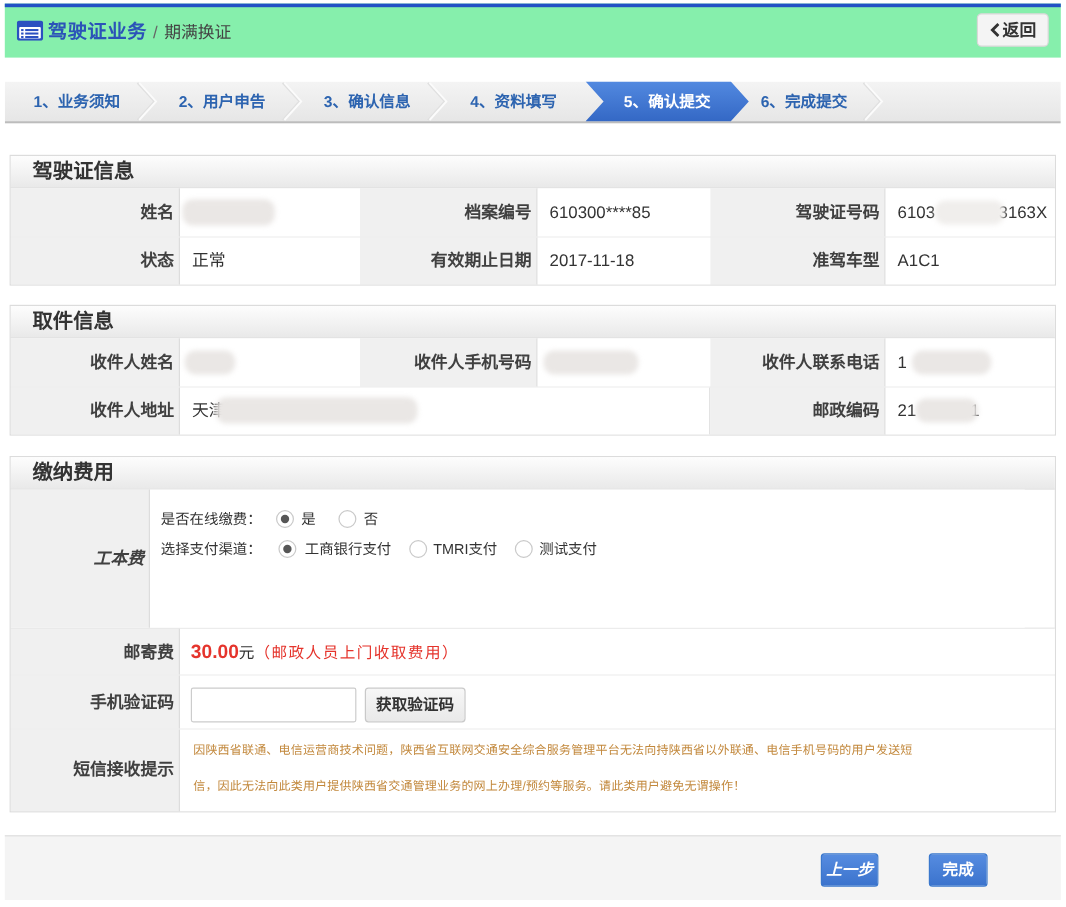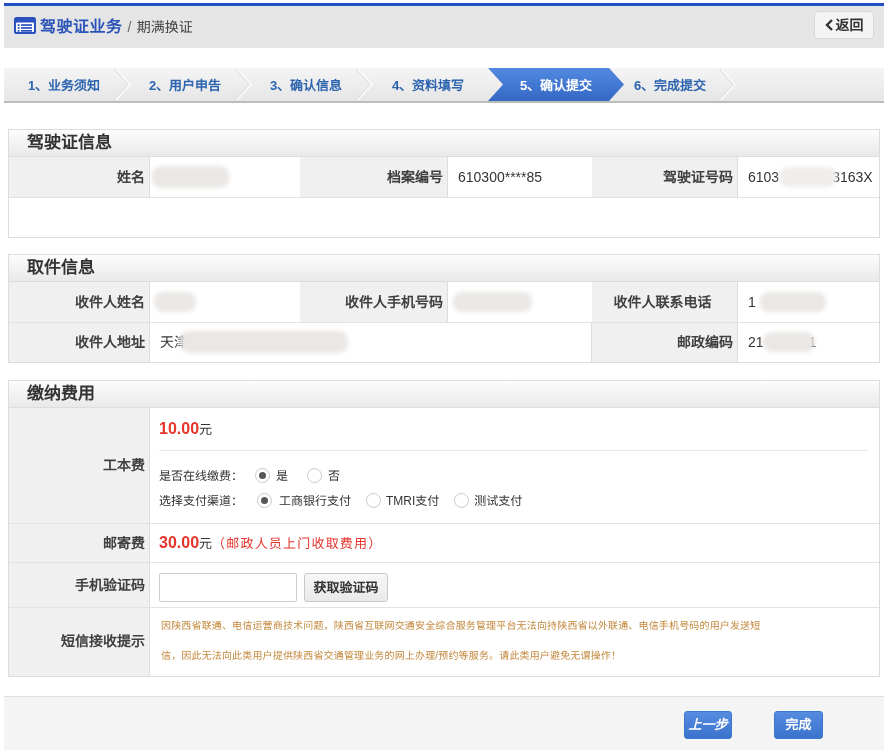--- a/index.html
+++ b/index.html
@@ -1,20 +1,20 @@
 <!DOCTYPE html>
 <html lang="zh-CN"><head>
 <meta charset="utf-8">
 <title>期满换证</title>
 <style>
   html,body{margin:0;padding:0;}
   body{width:888px;height:756px;background:#fff;font-family:"Liberation Sans",sans-serif;-webkit-font-smoothing:antialiased;}
   #page{position:relative;width:888px;height:756px;overflow:hidden;}
   
-  .hdr{position:absolute;left:4px;top:3px;width:880px;height:45px;box-sizing:border-box;border-top:3px solid #2251c5;background:#e5e5e5;}
+  .hdr{position:absolute;left:4px;top:3px;width:880px;height:45px;box-sizing:border-box;border-top:3px solid #2251c5;background:#86efac;}
   .hicon{position:absolute;left:10px;top:11px;}
   .htitle{position:absolute;left:36px;top:7px;font-size:16px;font-weight:bold;color:#2b53b8;letter-spacing:0.5px;}
   .hsub{font-size:14px;font-weight:normal;color:#444;letter-spacing:0;}
   .hslash{font-size:14px;color:#666;font-weight:normal;}
   .backbtn{position:absolute;right:10px;top:5px;width:60px;height:28px;box-sizing:border-box;background:#f4f4f4;border:1px solid #d8d8d8;border-radius:4px;text-align:center;line-height:26px;font-size:14px;font-weight:bold;color:#333;}
   
   .sec{position:absolute;left:8px;width:872px;box-sizing:border-box;border:1px solid #dcdcdc;background:#fff;}
   .sechead{height:26px;line-height:26px;border-bottom:1px solid #ddd;background:linear-gradient(#fdfdfd,#e9e9e9);padding-left:18px;font-size:17px;font-weight:bold;color:#333;}
   .trow{display:flex;box-sizing:border-box;border-bottom:1px solid #e3e3e3;}
   .trow.last{border-bottom:none;}
@@ -90,46 +90,53 @@
   <div class="sec" style="top:129px;height:109px;">
     <div class="sechead">驾驶证信息</div>
     <div class="trow" style="height:41px;">
       <div class="lc" style="width:141px;line-height:40px;">姓名</div>
       <div class="vc" style="width:150px;line-height:40px;"><span class="blob" style="width:77px;margin-left:-8px;height:22px;"></span></div>
       <div class="lc" style="width:148px;line-height:40px;">档案编号</div>
       <div class="vc" style="width:144px;line-height:40px;">610300****85</div>
       <div class="lc" style="width:146px;line-height:40px;">驾驶证号码</div>
       <div class="vc" style="width:141px;line-height:40px;padding-right:0;white-space:nowrap;">6103<span class="blob" style="width:58px;background:#f0eeec;"></span><span style="margin-left:-5px;">3163X</span></div>
     </div>
+    <div class="trow last" style="height:39px;">
+      <div class="lc" style="width:141px;line-height:38px;">状态</div>
+      <div class="vc" style="width:150px;line-height:38px;">正常</div>
+      <div class="lc" style="width:148px;line-height:38px;">有效期止日期</div>
+      <div class="vc" style="width:144px;line-height:38px;">2017-11-18</div>
+      <div class="lc" style="width:146px;line-height:38px;">准驾车型</div>
+      <div class="vc" style="width:141px;line-height:38px;">A1C1</div>
+    </div>
   </div>
 
   <div class="sec" style="top:254px;height:109px;">
     <div class="sechead">取件信息</div>
     <div class="trow" style="height:41px;">
       <div class="lc" style="width:141px;line-height:40px;">收件人姓名</div>
       <div class="vc" style="width:150px;line-height:40px;"><span class="blob" style="width:42px;margin-left:-6px;"></span></div>
       <div class="lc" style="width:148px;line-height:40px;">收件人手机号码</div>
       <div class="vc" style="width:144px;line-height:40px;"><span class="blob" style="width:79px;margin-left:-5px;"></span></div>
-      <div class="lc" style="width:146px;line-height:40px;text-align:center;">收件人联系电话</div>
+      <div class="lc" style="width:146px;line-height:40px;">收件人联系电话</div>
       <div class="vc" style="width:141px;line-height:40px;">1<span class="blob" style="width:66px;margin-left:4px;"></span></div>
     </div>
     <div class="trow last" style="height:39px;">
       <div class="lc" style="width:141px;line-height:38px;">收件人地址</div>
       <div class="vc bdr" style="width:442px;line-height:38px;">天津<span class="blob" style="width:168px;margin-left:-8px;height:22px;"></span></div>
       <div class="lc" style="width:146px;line-height:38px;">邮政编码</div>
       <div class="vc" style="width:141px;line-height:38px;">21<span class="blob" style="width:52px;margin-left:-1px;"></span><span style="margin-left:-6px;">1</span></div>
     </div>
   </div>
 
   <div class="sec" style="top:380px;height:297px;">
     <div class="sechead">缴纳费用</div>
     <div class="trow" style="height:116px;">
-      <div class="lc" style="width:141px;line-height:115px;">工本费</div>
+      <div class="lc" style="width:116px;line-height:115px;font-style:italic;">工本费</div>
       <div class="vc" style="width:729px;padding-left:0;">
-        <div style="height:42px;line-height:41px;border-bottom:1px solid #e8e8e8;margin:0 11px 0 9px;"><span class="red" style="font-size:16px;font-weight:bold;">10.00</span><span style="font-size:13px;">元</span></div>
         <div style="margin:17px 0 0 9px;font-size:12px;height:16px;line-height:16px;">是否在线缴费：<span class="radio sel" style="margin-left:12px;"></span><span style="margin-left:6px;">是</span><span class="radio" style="margin-left:19px;"></span><span style="margin-left:6px;">否</span></div>
         <div style="margin:9px 0 17px 9px;font-size:12px;height:16px;line-height:16px;">选择支付渠道：<span class="radio sel" style="margin-left:14px;"></span><span style="margin-left:7px;">工商银行支付</span><span class="radio" style="margin-left:15px;"></span><span style="margin-left:5px;">TMRI支付</span><span class="radio" style="margin-left:15px;"></span><span style="margin-left:5px;">测试支付</span></div>
       </div>
     </div>
     <div class="trow" style="height:39px;">
       <div class="lc" style="width:141px;line-height:38px;">邮寄费</div>
       <div class="vc" style="width:729px;padding-left:9px;line-height:38px;"><span class="red" style="font-size:16px;font-weight:bold;">30.00</span><span style="font-size:13px;">元</span><span class="red" style="font-size:13px;letter-spacing:1.2px;">（邮政人员上门收取费用）</span></div>
     </div>
     <div class="trow" style="height:45px;">
       <div class="lc" style="width:141px;line-height:44px;">手机验证码</div>

